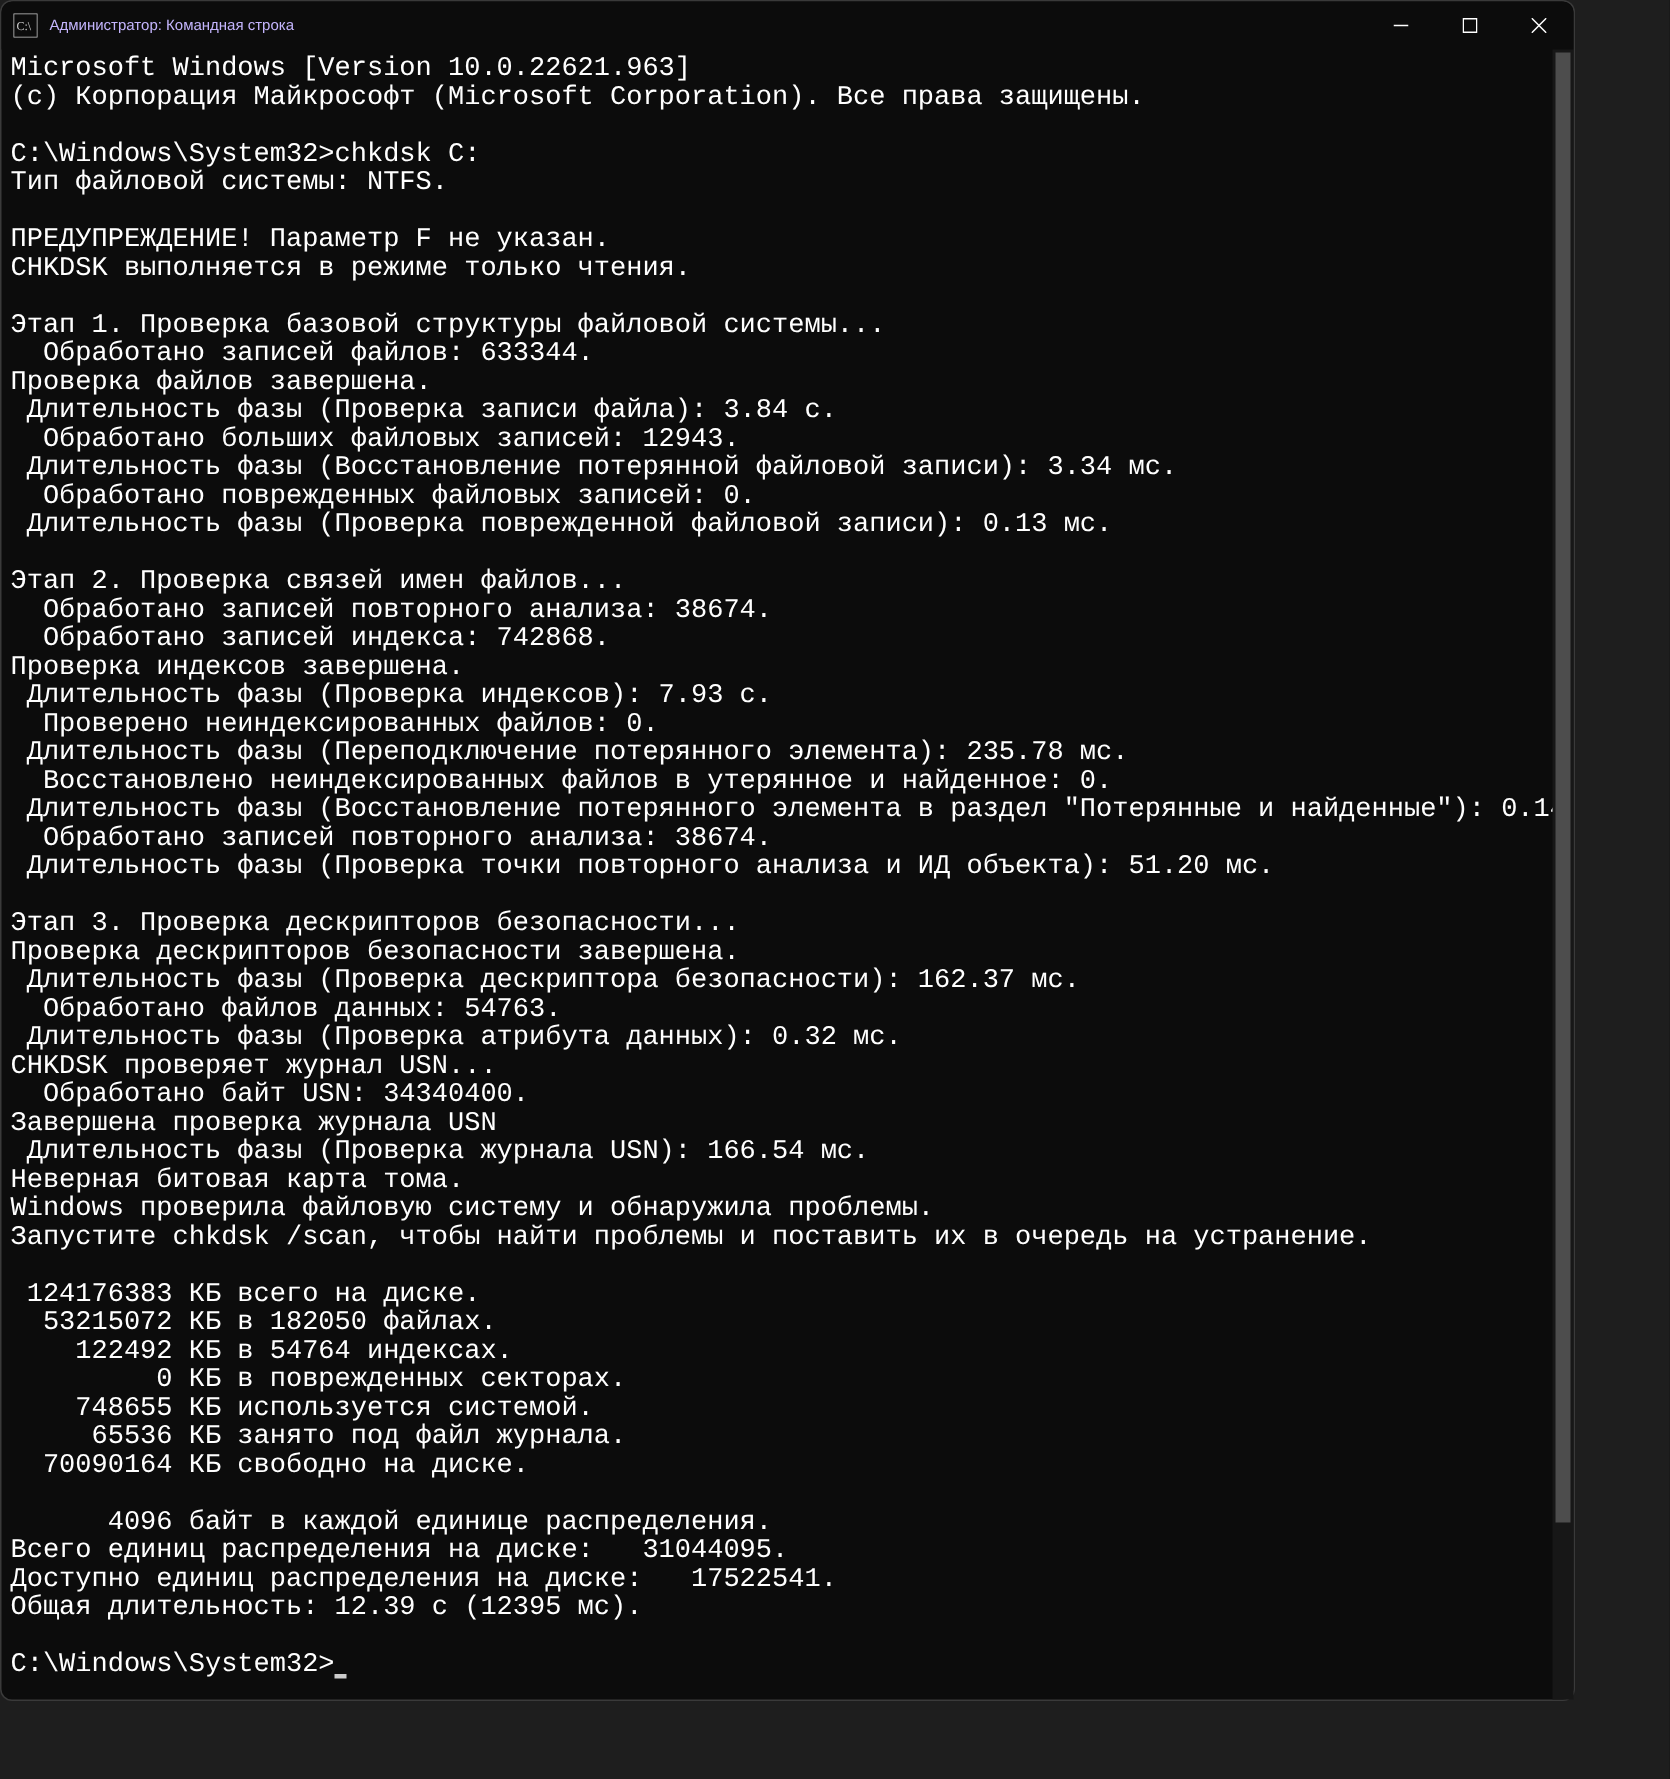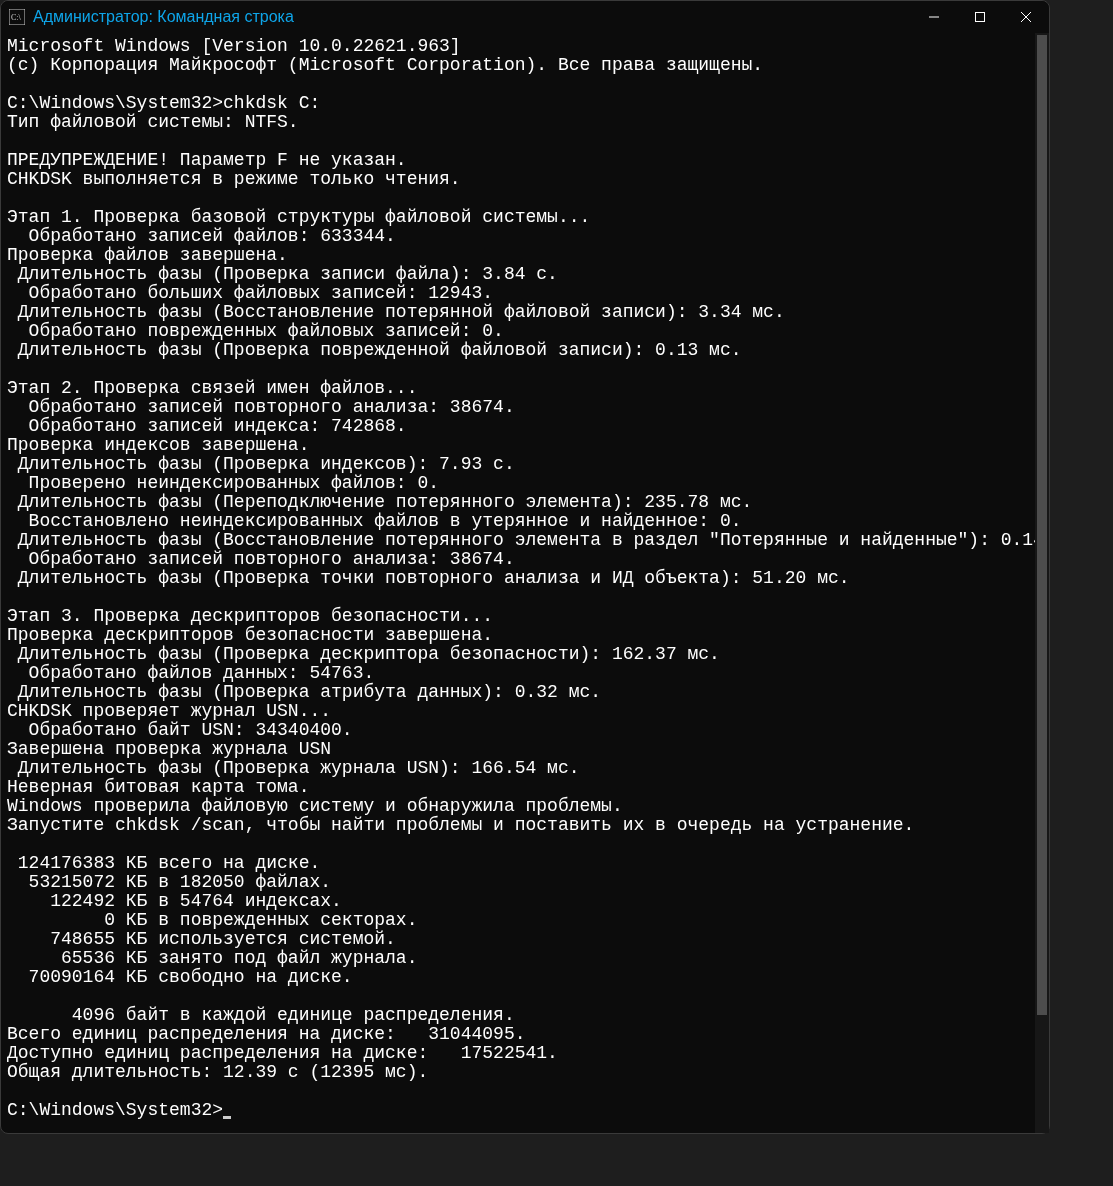--- a/index.html
+++ b/index.html
@@ -2,21 +2,21 @@
 <html><head>
 <meta charset="utf-8">
 <style>
   * { margin: 0; padding: 0; box-sizing: border-box; }
   html, body { width: 1113px; height: 1186px; background: #1e1e1e; overflow: hidden; font-family: Consolas, 'Courier New', monospace; }
   .window { width: 1050px; height: 1134px; background: #0c0c0c; border: 1px solid #3a3a3a; border-radius: 8px; display: flex; flex-direction: column; position: relative; margin: 0; }
   .titlebar { height: 32px; background: #0c0c0c; display: flex; align-items: center; justify-content: space-between; padding: 0 0 0 8px; border-top-left-radius: 8px; border-top-right-radius: 8px; }
   .titlebar-left { display: flex; align-items: center; gap: 8px; }
   .titlebar-icon { width: 16px; height: 16px; display: flex; align-items: center; justify-content: center; }
   .titlebar-icon svg { width: 16px; height: 16px; }
-  .titlebar-title { color: #0ea5e9; font-size: 16px; font-family: 'Segoe UI', Tahoma, sans-serif; }
+  .titlebar-title { color: #c4b5fd; font-size: 10px; font-family: 'Segoe UI', Tahoma, sans-serif; }
   .titlebar-controls { display: flex; }
   .titlebar-btn { width: 46px; height: 32px; display: flex; align-items: center; justify-content: center; color: #ffffff; cursor: pointer; }
   .terminal-body { flex: 1; padding: 4px 6px; color: #ffffff; font-size: 18px; line-height: 19px; white-space: pre; overflow: hidden; font-family: Consolas, 'Courier New', monospace; position: relative; }
   .scrollbar { position: absolute; right: 0; top: 32px; bottom: 0; width: 14px; background: #171717; }
   .scrollbar-thumb { position: absolute; left: 2px; right: 2px; top: 2px; height: 980px; background: #4d4d4d; border-radius: 0; }
   .cursor { display: inline-block; width: 8px; height: 3px; background: #cccccc; vertical-align: bottom; margin-bottom: 1px; }
 </style>
 </head>
 <body>
 

